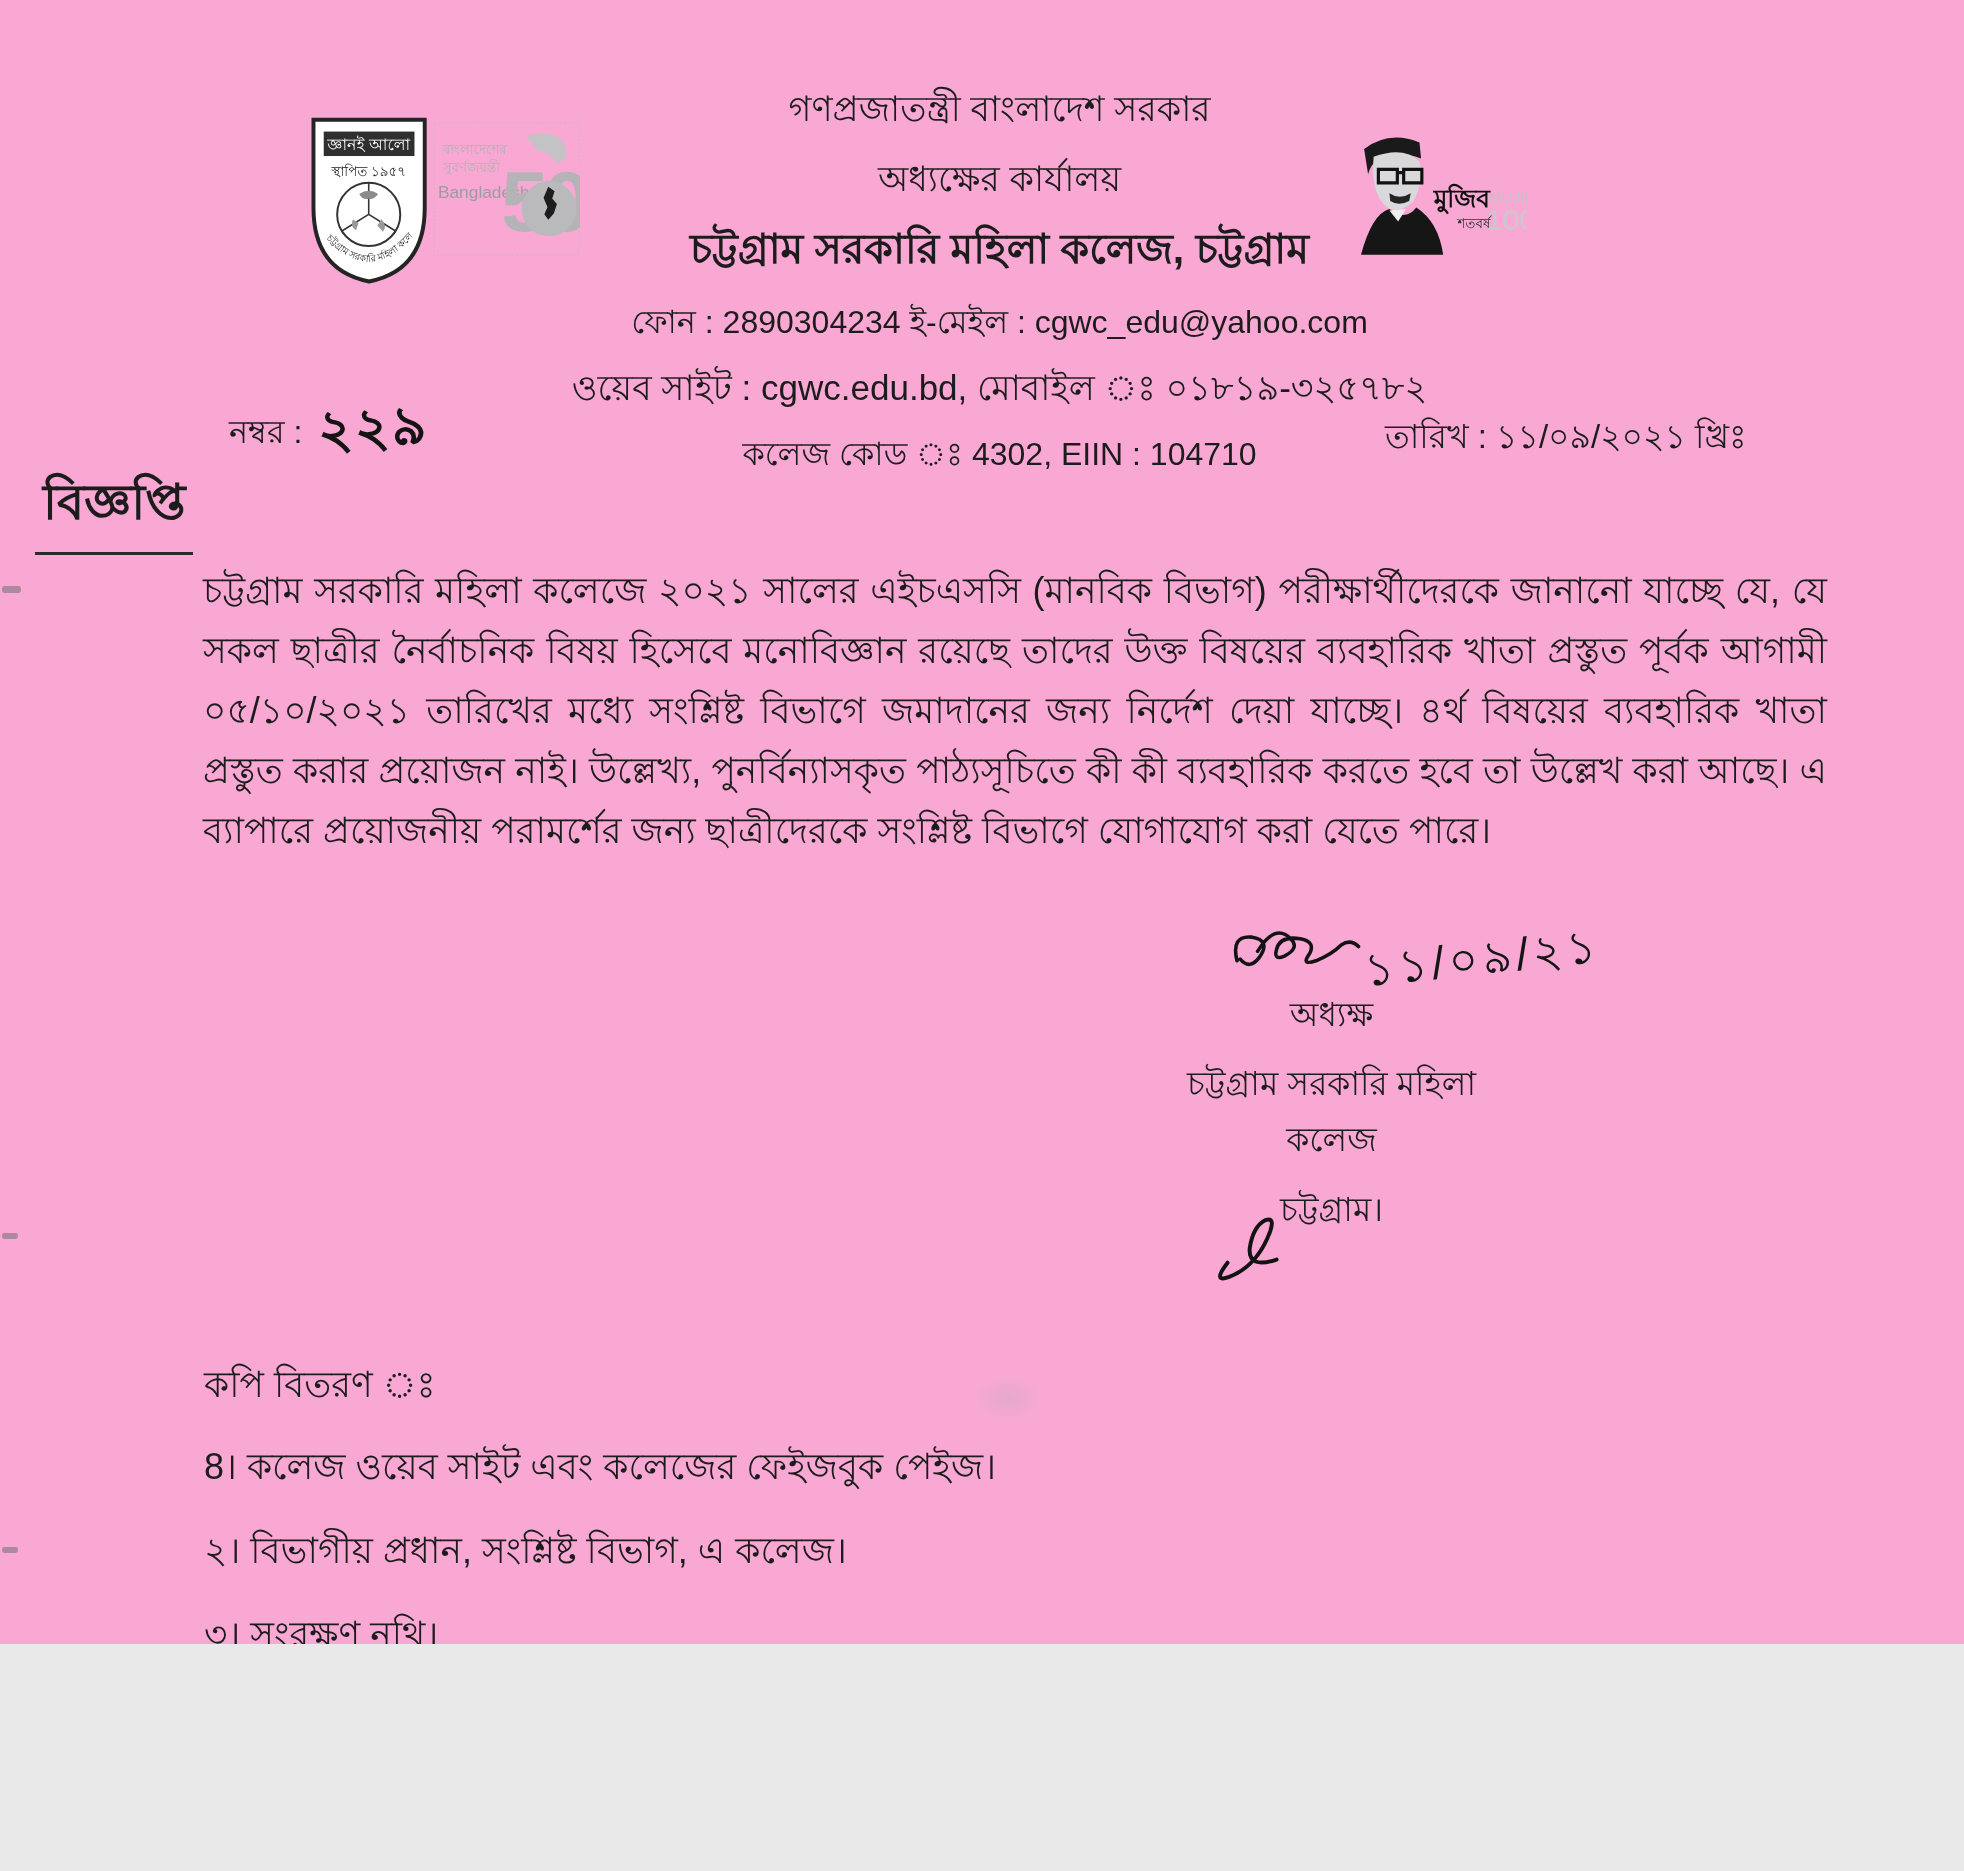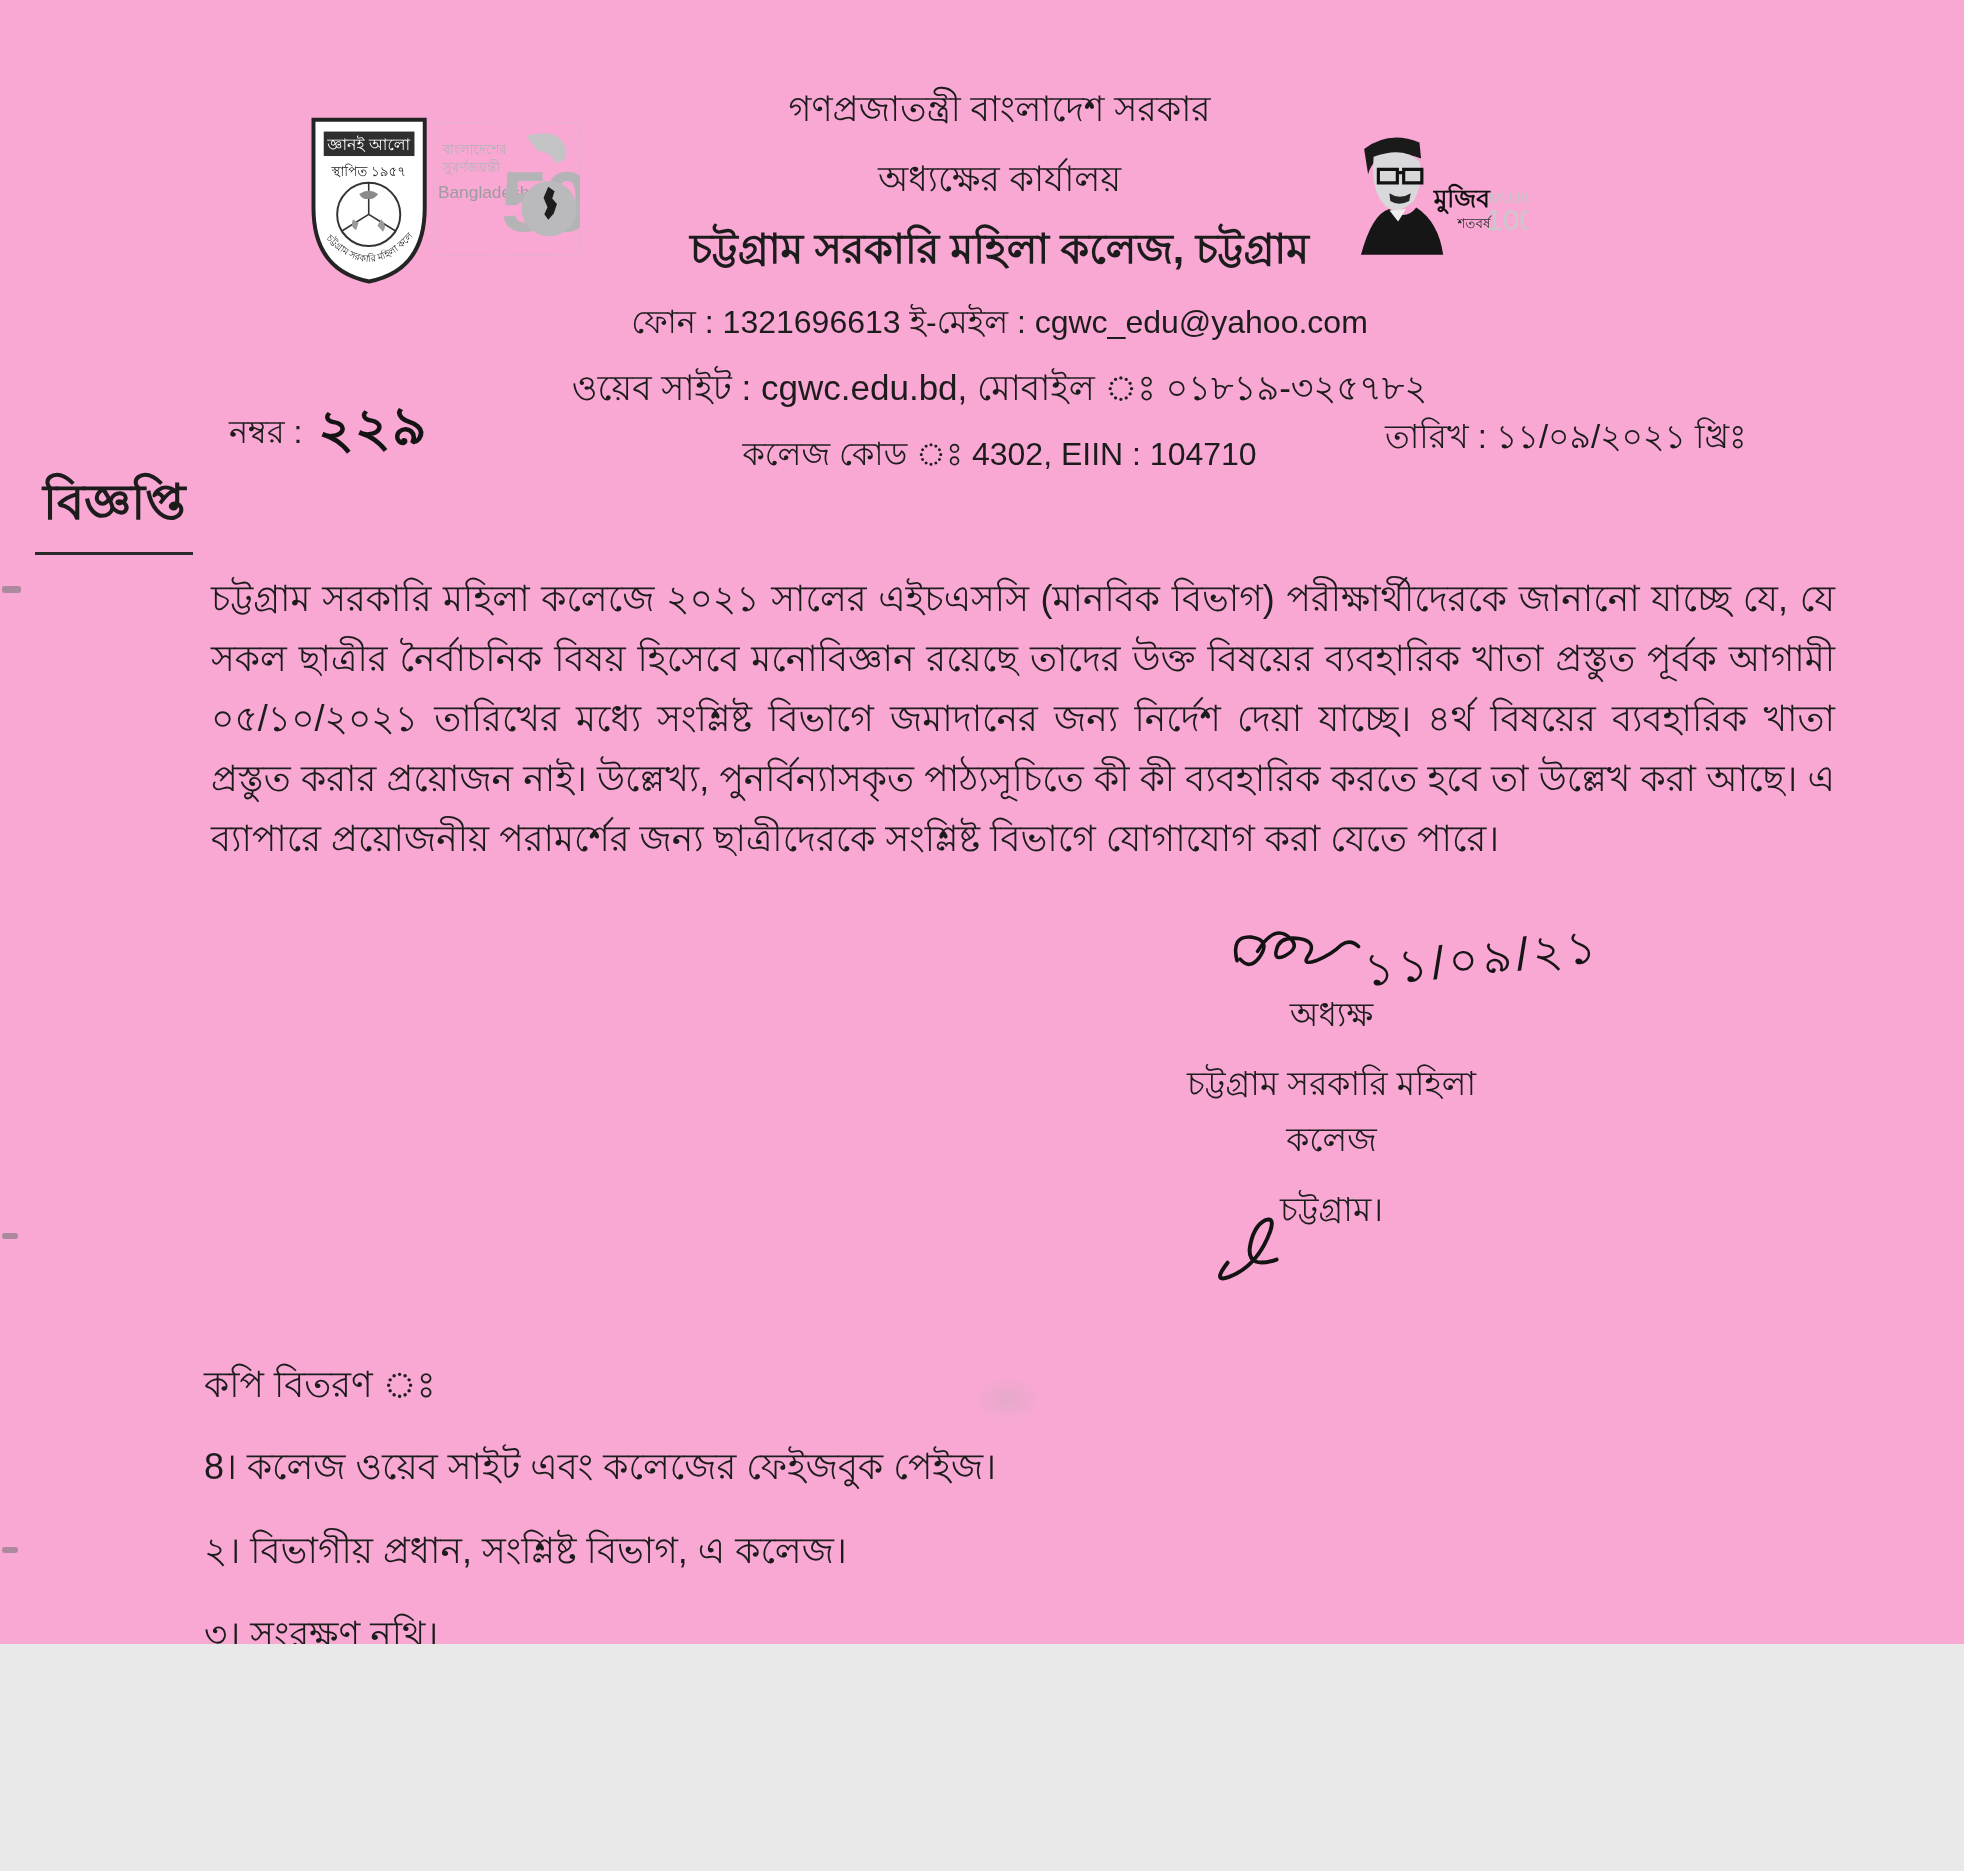--- a/index.html
+++ b/index.html
@@ -25,21 +25,21 @@
   .memo-date{position:absolute;left:1385px;top:411px;font-size:33px;}
   
   .title-wrap{position:absolute;top:465px;left:35px;width:1929px;}
   .doc-title{
     display:inline-block;font-size:49px;font-weight:700;
     border-bottom:3.2px solid #2a2a2a;padding:0 8px 4.7px 8px;
   }
   
   .body-text{
     position:absolute;left:195px;top:553px;width:1624px;
-    font-size:36px;line-height:60px;text-align:justify;margin:16px;
+    font-size:36px;line-height:60px;text-align:justify;margin:8px;
   }
   
   .sig-scribble{position:absolute;left:1226px;top:915px;}
   .sig-date{
     position:absolute;left:1364px;top:923px;font-size:46px;color:#151515;
     transform:rotate(-6deg);letter-spacing:4px;font-weight:500;
   }
   .sig-block{position:absolute;left:1146px;top:989px;width:371px;text-align:center;}
   .sig-line{font-size:33px;margin:0 0 13.4px 0;}
   .initial-scribble{position:absolute;left:1207px;top:1201px;}
@@ -61,21 +61,21 @@
 </style>
 </head>
 <body>
 
 <div class="page">
 
   <div class="letterhead">
     <p class="lh-gov">গণপ্রজাতন্ত্রী বাংলাদেশ সরকার</p>
     <p class="lh-office">অধ্যক্ষের কার্যালয়</p>
     <p class="lh-college">চট্টগ্রাম সরকারি মহিলা কলেজ, চট্টগ্রাম</p>
-    <p class="lh-contact">ফোন : 1321696613 ই-মেইল : cgwc_edu@yahoo.com</p>
+    <p class="lh-contact">ফোন : 2890304234 ই-মেইল : cgwc_edu@yahoo.com</p>
     <p class="lh-web">ওয়েব সাইট : cgwc.edu.bd, মোবাইল ঃ ০১৮১৯-৩২৫৭৮২</p>
     <p class="lh-code">কলেজ কোড ঃ 4302, EIIN : 104710</p>
   </div>
 
   <svg class="college-seal" width="125" height="172" viewBox="0 0 158 218">
     <path d="M8 6 H149 V118 Q149 197 78.5 211 Q8 197 8 118 Z" fill="#ffffff" stroke="#242424" stroke-width="5"></path>
     <rect x="21" y="21" width="115" height="31" fill="#2f2f2f"></rect>
     <text x="78" y="44" font-size="20" fill="#ffffff" text-anchor="middle">জ্ঞানই আলো</text>
     <text x="78" y="77" font-size="17" fill="#222222" text-anchor="middle">স্থাপিত ১৯৫৭</text>
     <circle cx="78" cy="126" r="40" fill="none" stroke="#333333" stroke-width="2.5"></circle>

